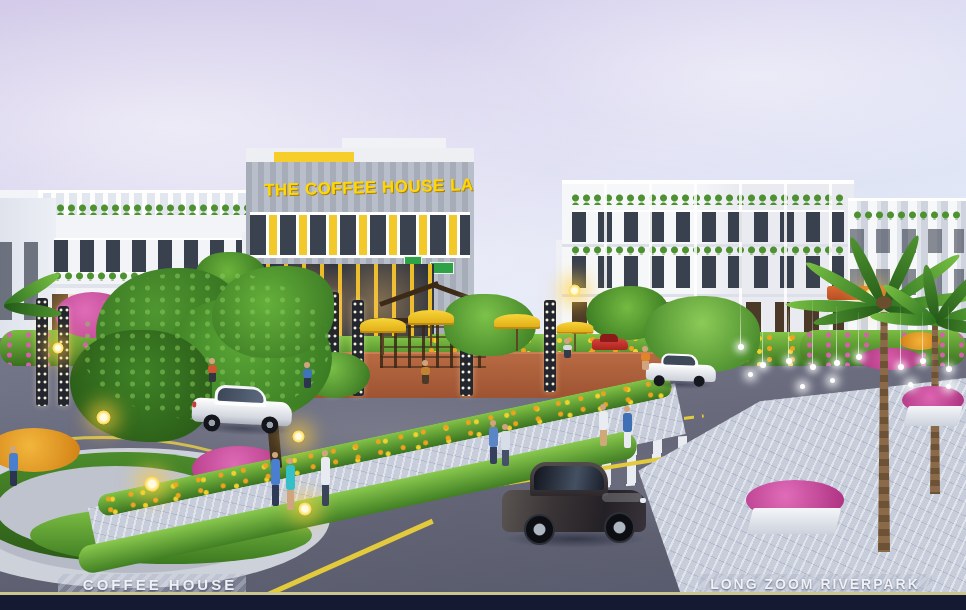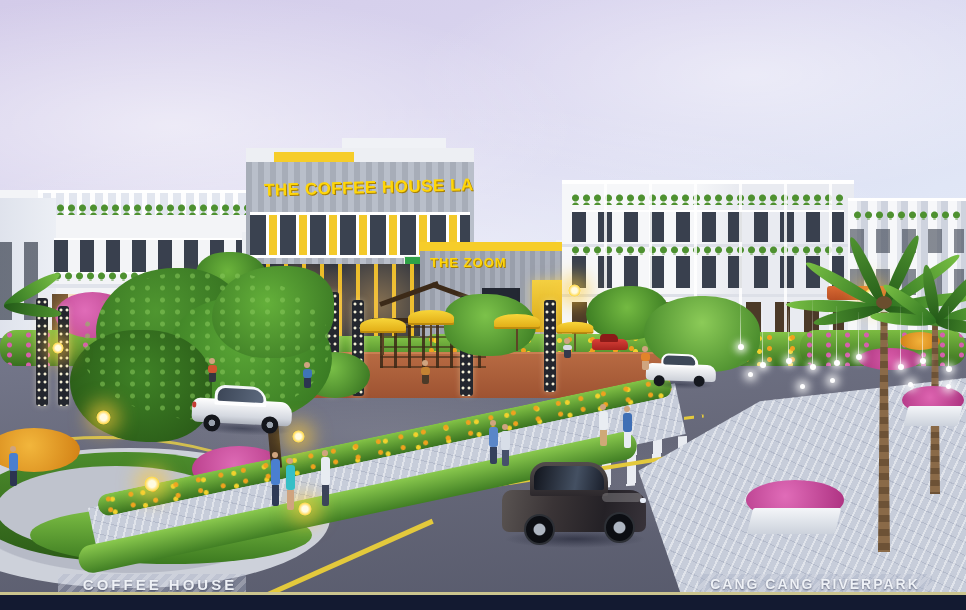--- a/index.html
+++ b/index.html
@@ -76,27 +76,20 @@
     <div class="a sign" style="left:18px;top:42px;font-size:17px;letter-spacing:.5px;transform:rotate(-1.5deg);">THE COFFEE HOUSE LA</div>
     <div class="a" style="left:4px;top:76px;width:220px;height:40px;border-top:3px solid #fff;border-bottom:3px solid #fff;background:repeating-linear-gradient(90deg,#3a4250 0 16px,#ffffff 16px 19px,#f3c929 19px 27px,#ffffff 27px 30px);"></div>
     <div class="a" style="left:158px;top:120px;width:16px;height:9px;background:#2fa147;border:1px solid #e8f2e8;"></div>
     <div class="a" style="left:184px;top:126px;width:22px;height:10px;background:#2fa147;border:1px solid #e8f2e8;"></div>
     <div class="a" style="left:6px;top:128px;width:182px;height:72px;background:
         radial-gradient(circle at 28% 60%,rgba(255,175,85,.5),rgba(0,0,0,0) 40%),
         radial-gradient(circle at 70% 55%,rgba(255,195,105,.42),rgba(0,0,0,0) 45%),
         repeating-linear-gradient(90deg,rgba(0,0,0,0) 0 14px,#e9bd22 14px 18px),#2c323f;"></div>
   </div>
 
-  <div class="a" style="left:420px;top:242px;width:150px;height:102px;z-index:1;">
-    <div class="a" style="left:0;top:0;width:150px;height:9px;background:#f6cd29;"></div>
-    <div class="a clad2" style="left:0;top:9px;width:150px;height:93px;"></div>
-    <div class="a sign" style="left:10px;top:13px;font-size:13px;letter-spacing:1px;">THE ZOOM</div>
-    <div class="a" style="left:62px;top:46px;width:38px;height:56px;background:#232833;"></div>
-    <div class="a" style="left:112px;top:38px;width:34px;height:52px;background:linear-gradient(#f4d042,#d8a816);box-shadow:0 0 10px rgba(255,215,80,.5);"></div>
-  </div>
 
   <div class="a" style="left:556px;top:240px;width:170px;height:100px;background:#eef0f5;z-index:0;">
     <div class="a winrow" style="left:6px;top:18px;width:158px;height:22px;opacity:.55;"></div>
     <div class="a winwarm" style="left:6px;top:58px;width:158px;height:28px;opacity:.8;"></div>
   </div>
 
   <div class="a" style="left:562px;top:180px;width:292px;height:170px;background:linear-gradient(90deg,#f6f7f9 0 45%,#e9ebf1 60% 100%);border-top:4px solid #fff;z-index:1;">
     <div class="a greens" style="left:8px;top:10px;width:276px;height:11px;"></div>
     <div class="a winrow" style="left:10px;top:26px;width:272px;height:30px;border-top:2px solid #fff;"></div>
     <div class="a" style="left:0;top:60px;width:292px;height:3px;background:#dde0e8;"></div>
@@ -350,18 +343,18 @@
 
   <div class="a blob" style="left:746px;top:480px;width:98px;height:40px;background:radial-gradient(circle at 40% 40%,#e06cb8,#ab2f7f);z-index:6;"></div>
   <div class="a" style="left:750px;top:508px;width:88px;height:26px;background:linear-gradient(#f4f6f9,#ccd2dc);transform:skewX(-14deg);border-radius:2px;z-index:6;"></div>
   <div class="a blob" style="left:902px;top:386px;width:62px;height:28px;background:radial-gradient(circle at 45% 40%,#dd64b0,#a82e7c);z-index:6;"></div>
   <div class="a" style="left:906px;top:406px;width:54px;height:20px;background:linear-gradient(#f4f6f9,#ccd2dc);transform:skewX(-14deg);border-radius:2px;z-index:6;"></div>
 
   <div class="a frond" style="left:4px;top:300px;width:64px;transform:rotate(-30deg);z-index:3;"></div>
   <div class="a frond d" style="left:4px;top:300px;width:58px;transform:rotate(8deg);z-index:3;"></div>
 
   <div class="a caption" style="left:58px;top:574px;width:172px;font-size:15px;letter-spacing:3px;padding-left:16px;">COFFEE HOUSE</div>
-  <div class="a caption" style="left:698px;top:574px;width:234px;font-size:14px;letter-spacing:2px;">CANG CANG RIVERPARK</div>
+  <div class="a caption" style="left:698px;top:574px;width:234px;font-size:14px;letter-spacing:2px;">LONG ZOOM RIVERPARK</div>
 
   <div class="a" style="left:0;top:592px;width:966px;height:3px;background:#cbc48e;z-index:9;"></div>
   <div class="a" style="left:0;top:595px;width:966px;height:15px;background:#131a31;z-index:9;"></div>
 
 </div>
 
 </body></html>

